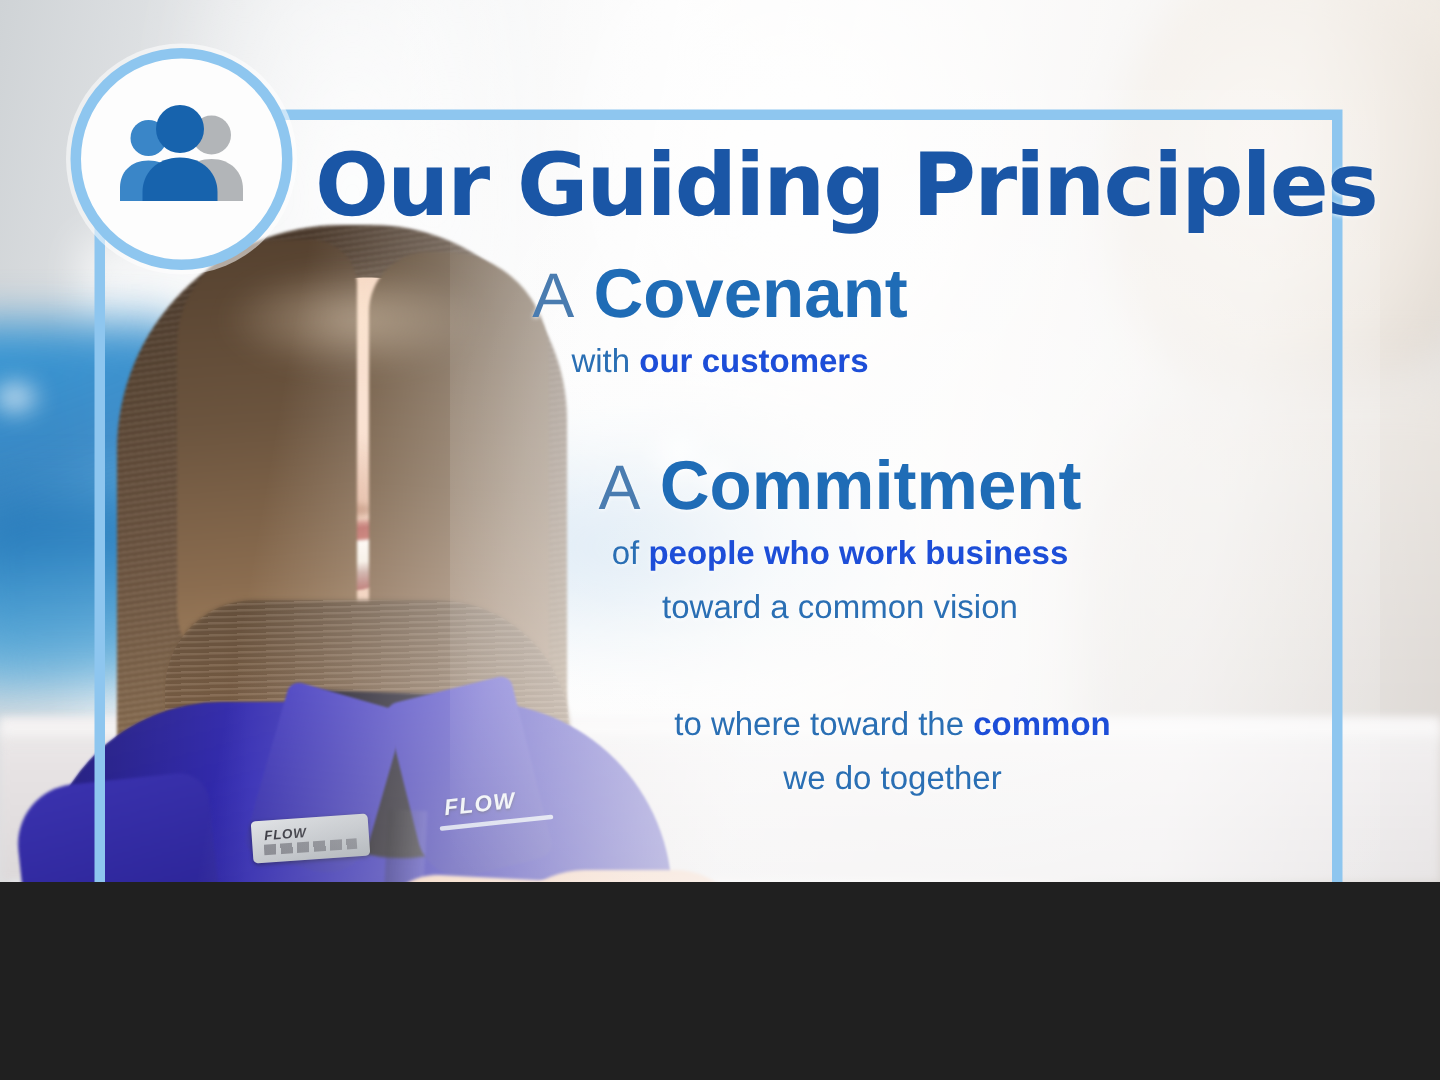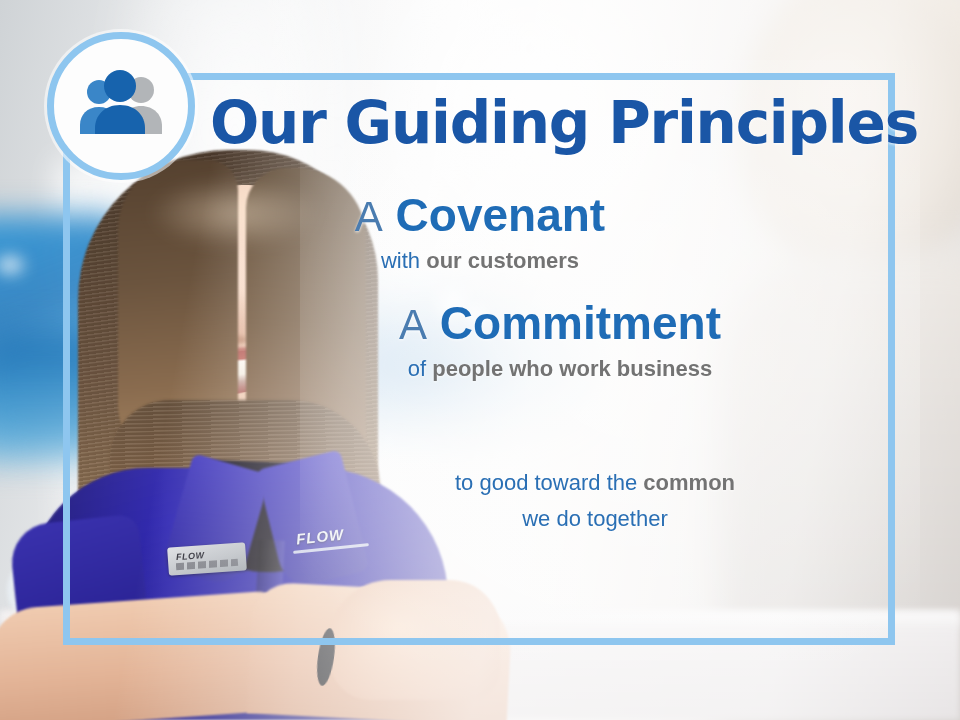--- a/index.html
+++ b/index.html
@@ -1,17 +1,17 @@
 <!DOCTYPE html>
 <html><head>
 <meta charset="utf-8">
 <style>
   html,body{margin:0;padding:0;background:#202020;}
   #stage{
-    position:relative;width:960px;height:720px;overflow:hidden;
+    position:relative;width:960px;height:588px;overflow:hidden;
     font-family:"Liberation Sans","DejaVu Sans",sans-serif;
     background:#e9e9ec;
   }
 
   
   .photo{position:absolute;inset:0;overflow:hidden;}
 
   
   .bg-base{
     position:absolute;inset:0;
@@ -331,23 +331,23 @@
   .headline{
     font-size:46px;line-height:1.04;color:#2673b8;white-space:nowrap;
     text-shadow:0 1px 3px rgba(255,255,255,.8);
   }
   .headline .art{font-weight:300;color:#4a7cb0;font-size:42px;}
   .headline .key{font-weight:bold;color:#1f6cb6;}
   .sub{
     font-size:22px;line-height:1.36;color:#2a6fb4;font-weight:400;
     text-shadow:0 1px 3px rgba(255,255,255,.8);white-space:nowrap;
   }
-  .sub b{font-weight:bold;color:#737373;}
-
-  #b1{left:200px;top:192px;width:560px;}
+  .sub b{font-weight:bold;color:#1d4ed8;}
+
+  #b1{left:200px;top:172px;width:560px;}
   #b1 .sub{margin-top:6px;}
   #b2{left:250px;top:300px;width:620px;}
   #b2 .sub{margin-top:6px;text-align:center;}
   #b3{left:300px;top:462px;width:590px;}
   #b3 .sub{margin-top:6px;text-align:center;}
 </style>
 </head>
 <body>
 
 <div id="stage">
@@ -448,24 +448,27 @@
   </div>
 
   <div class="block" id="b2">
     <div class="headline">
       <span class="art">A</span>
       <span class="key">Commitment</span>
     </div>
     <div class="sub">
       <span>of </span><b>people who work business</b>
     </div>
+    <div class="sub">
+      <span>toward a common vision</span>
+    </div>
   </div>
 
   <div class="block" id="b3">
     <div class="sub">
-      <span>to good toward the </span><b>common</b>
+      <span>to where toward the </span><b>common</b>
     </div>
     <div class="sub">
       <span>we do together</span>
     </div>
   </div>
 
 </div>
 
 </body></html>

